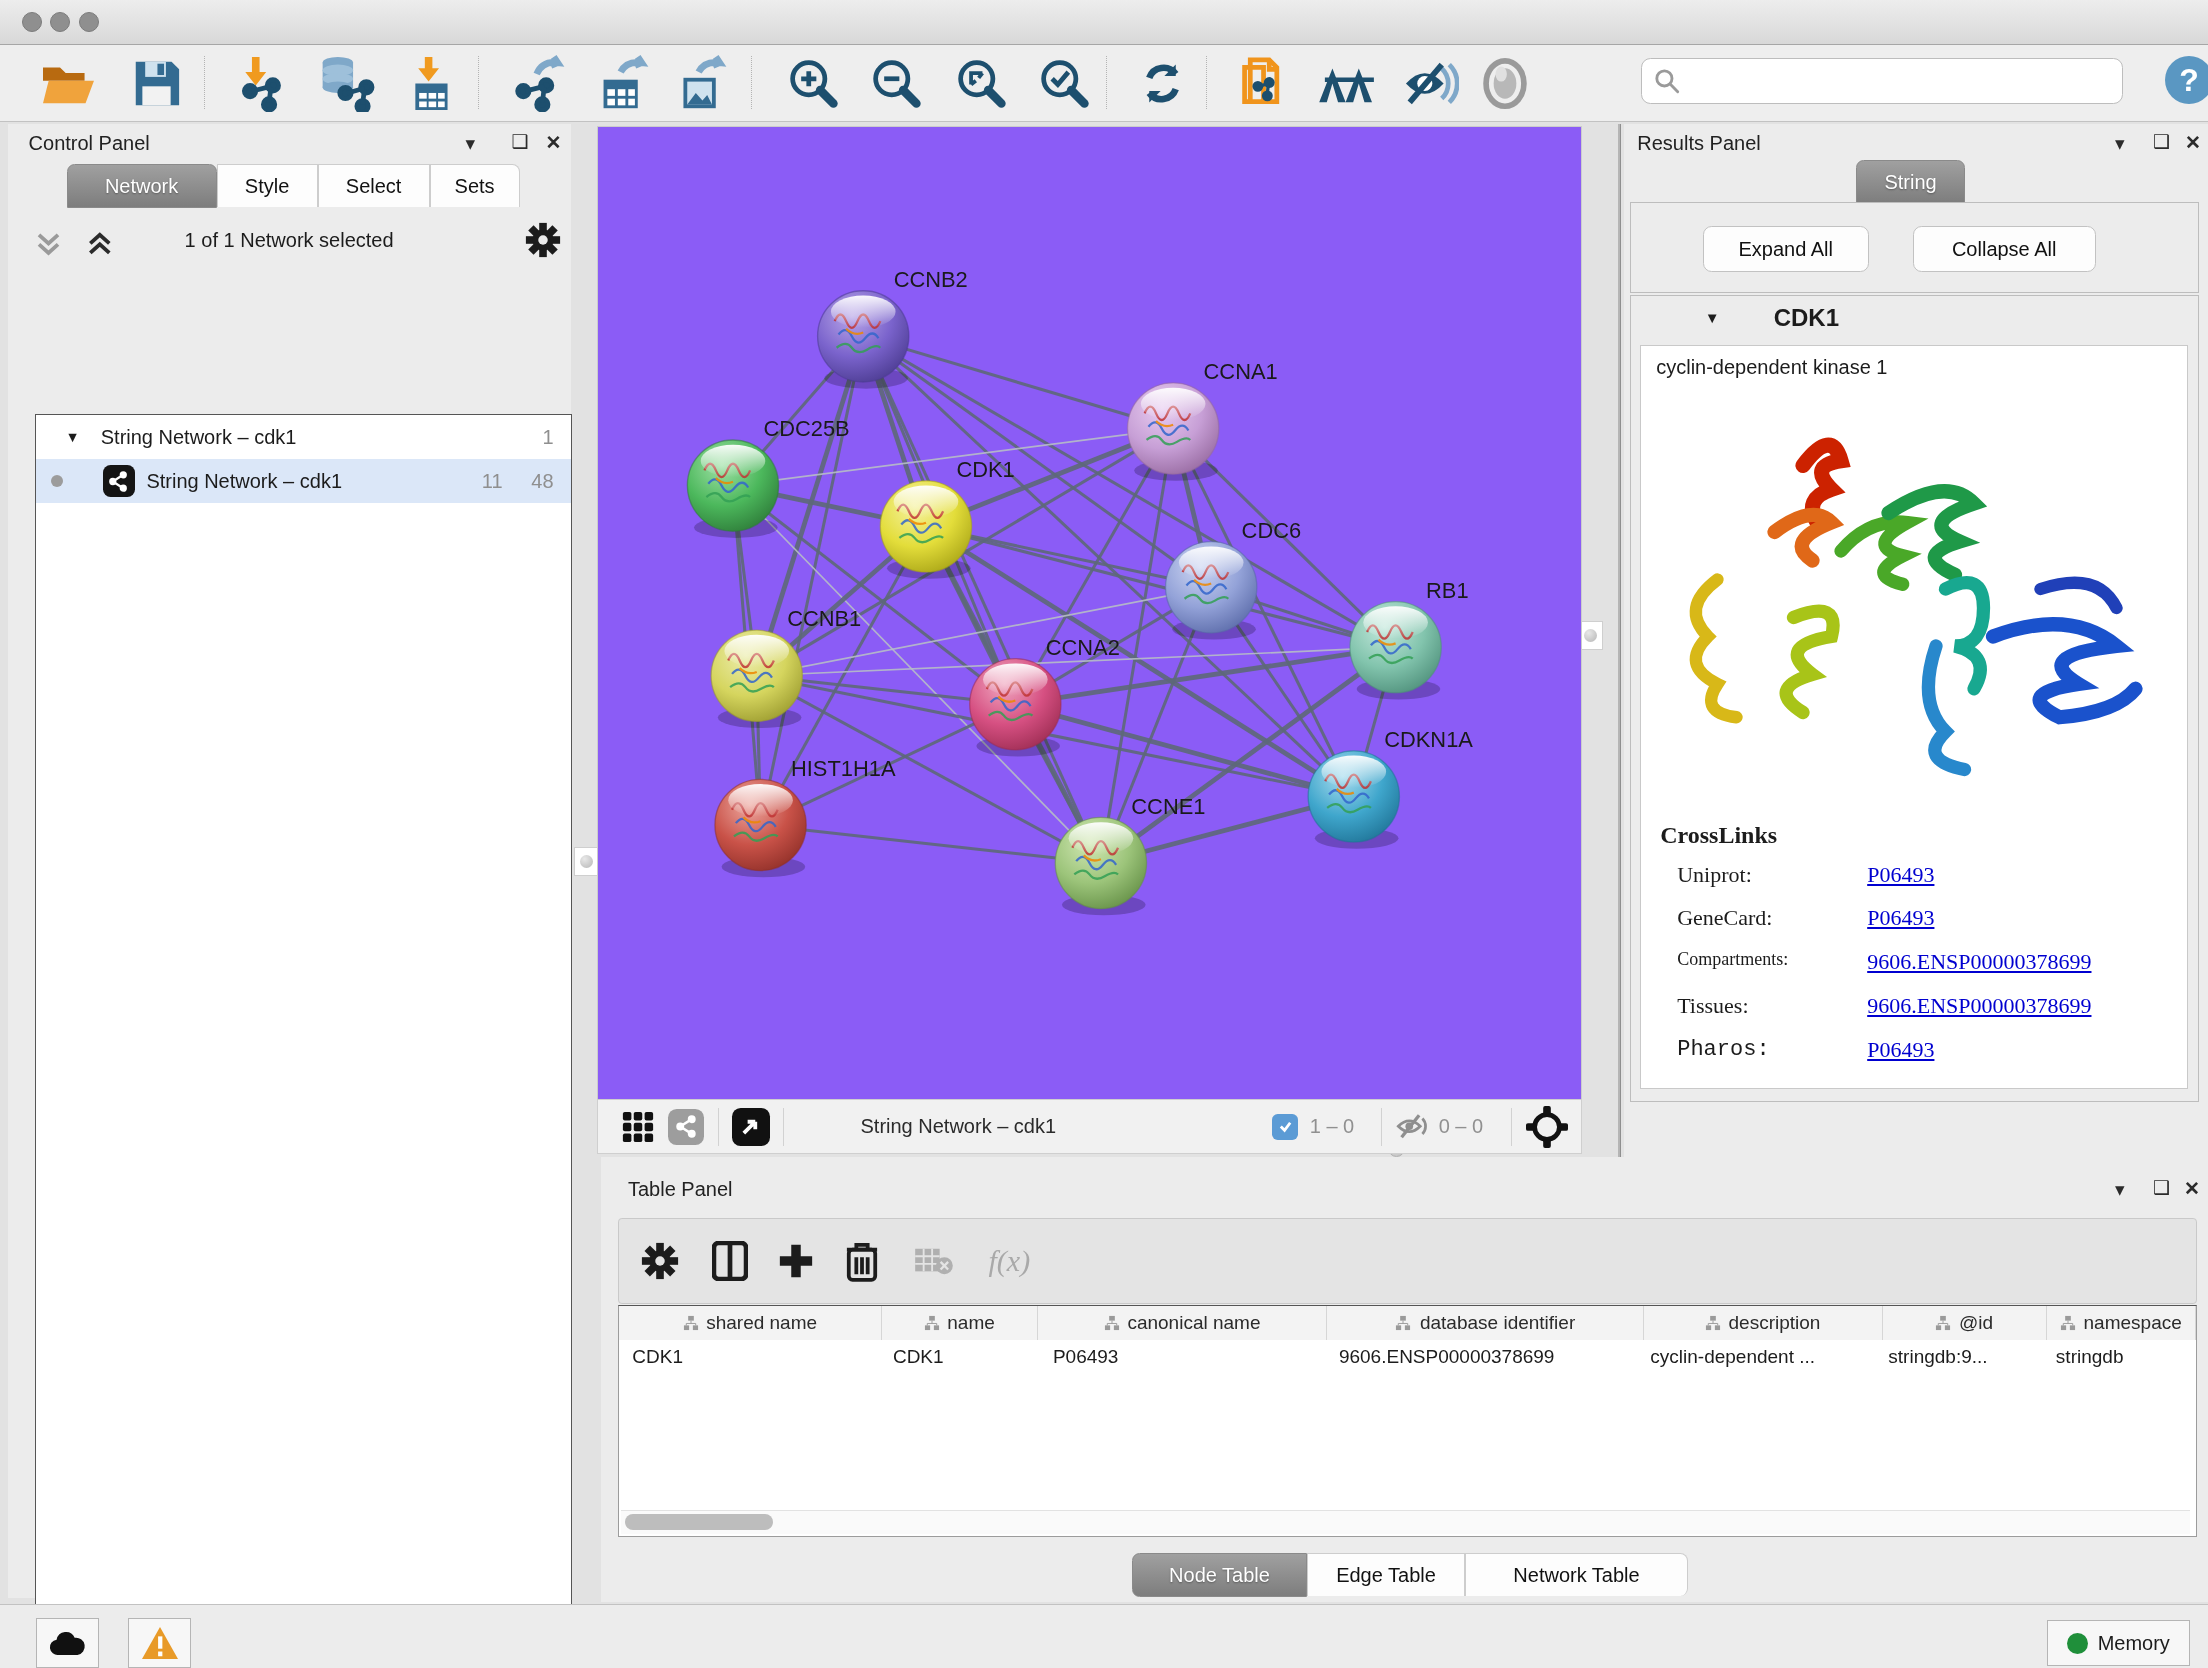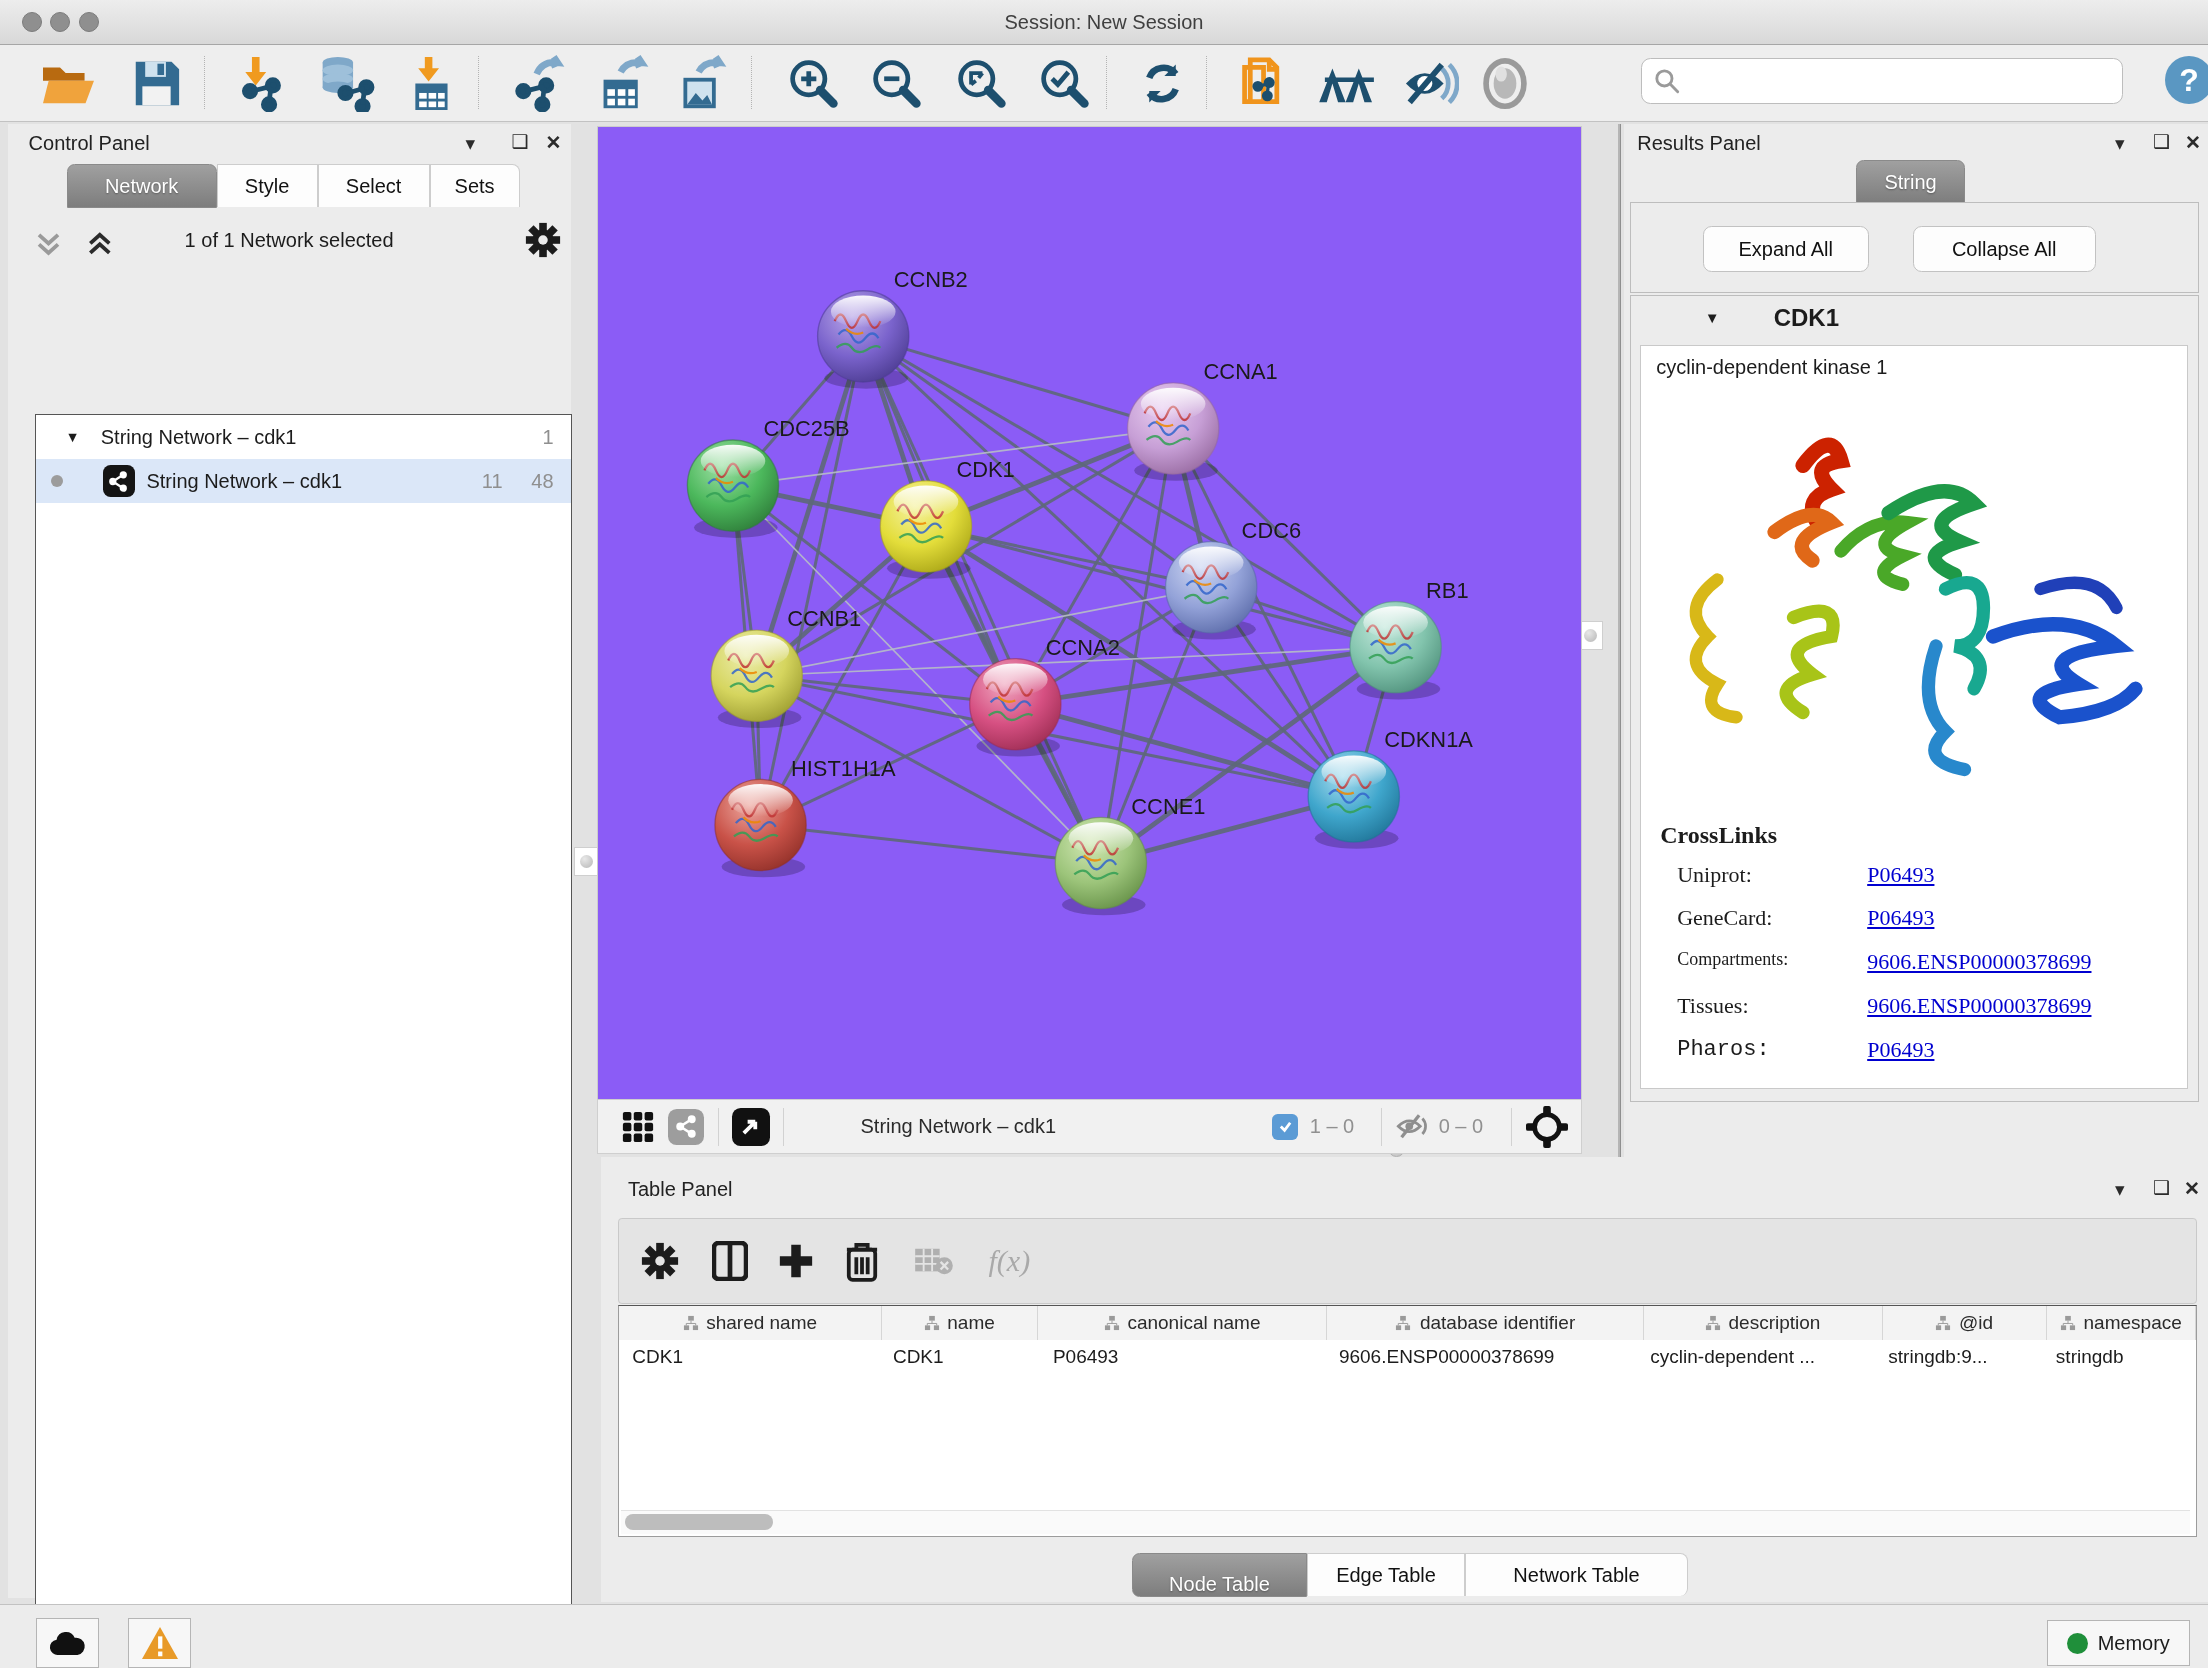--- a/index.html
+++ b/index.html
@@ -68,21 +68,20 @@
 </style>
 </head>
 <body>
 
 <div id="app">
 
   <div id="titlebar" class="abs">
     <span class="abs traffic" style="left:22px;"></span>
     <span class="abs traffic" style="left:50px;"></span>
     <span class="abs traffic" style="left:79px;"></span>
-    <div id="win-title" class="abs">Session: New Session</div>
   </div>
 
   <div id="toolbar" class="abs">
     <div class="abs tbtn" style="left:34px;width:68px;">
       <svg width="59" height="51" viewBox="0 0 62 54">
         <path d="M4 10 h18 l6 6 h20 v8 H4z" fill="#b86a10"></path>
         <path d="M10 24 h48 l-9 24 H4z" fill="#f0a33c"></path>
       </svg>
     </div>
     <div class="abs tbtn" style="left:126px;width:61px;">
@@ -817,21 +816,21 @@
           <div class="td" style="width: 317px;">9606.ENSP00000378699</div>
           <div class="td" style="width: 239px;">cyclin-dependent ...</div>
           <div class="td" style="width: 164px;">stringdb:9...</div>
           <div class="td" style="width: 149px;">stringdb</div>
         </div>
       <div class="abs" style="left:1.9px;top:204px;width:1569px;height:23px;background:#fafafa;border-top:1px solid #e2e2e2;">
         <div style="position:absolute;left:3.8px;top:2.9px;width:148px;height:16px;border-radius:8.6px;background:#bdbdbd;"></div>
       </div>
     </div>
 
-    <div class="abs tab sel" style="left:531px;top:396px;width:173px;border-radius:7.6px 0 0 7.6px;align-items:flex-end;">
+    <div class="abs tab sel" style="left:531px;top:396px;width:173px;border-radius:7.6px 0 0 7.6px;">
         <span>Node Table</span>
       </div>
     <div class="abs tab" style="left:706px;top:396px;width:156px;">
         <span>Edge Table</span>
       </div>
     <div class="abs tab" style="left:864px;top:396px;width:221px;border-radius:0 7.6px 7.6px 0;">
         <span>Network Table</span>
       </div>
   </div>
 

